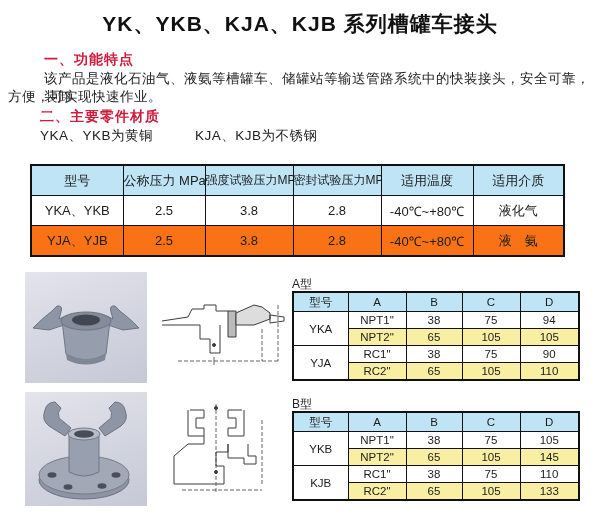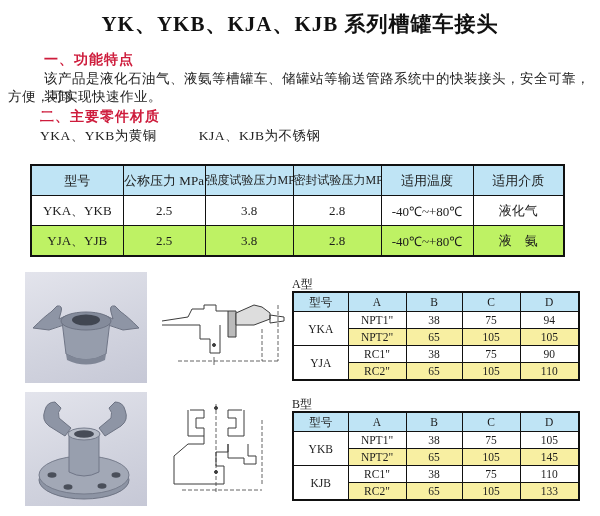--- a/index.html
+++ b/index.html
@@ -1,31 +1,31 @@
 <!DOCTYPE html>
 <html><head>
 <meta charset="utf-8">
 <style>
   html,body{margin:0;padding:0;}
   .page{
     position:relative;width:600px;height:516px;background:#ffffff;
-    font-family:Liberation Serif, serif;color:#1c1c1c;overflow:hidden;
+    font-family:Liberation Sans, sans-serif;color:#1c1c1c;overflow:hidden;
   }
   .abs{position:absolute;}
   .doc-title{top:10px;left:0;width:600px;text-align:center;font-size:21px;font-weight:bold;letter-spacing:1px;color:#111;}
   .sec-head{color:#ce1c3c;font-weight:bold;font-size:14px;letter-spacing:1px;}
   .body-text{font-size:13.5px;color:#222;letter-spacing:0.5px;}
   .mat-gap{display:inline-block;width:42px;}
 
   table{border-collapse:collapse;table-layout:fixed;}
   th,td{border:1px solid #111;text-align:center;vertical-align:middle;padding:0;overflow:hidden;white-space:nowrap;}
   .perf-table{width:533px;border:2px solid #111;font-size:13px;}
   .perf-table th{background:#bfe4f5;font-weight:normal;height:29px;font-size:13px;}
   .perf-table td{height:29px;background:#ffffff;margin-top:24px;}
-  .perf-table tr.y td{background:#bef264;}
+  .perf-table tr.y td{background:#f97316;}
 
   .dim-label{font-size:12px;color:#222;}
   .dim-table{width:286px;border:2px solid #111;font-size:11.5px;}
   .dim-table th{background:#bfe4f5;font-weight:normal;height:18px;}
   .dim-table td{height:16px;background:#ffffff;}
   .dim-table td.y{background:#f8efa2;}
 
   .photo{background:linear-gradient(160deg,#e3e4ec 0%,#d2d4df 55%,#c6c8d6 100%);}
   .drawing{background:#ffffff;}
   svg{display:block;}

